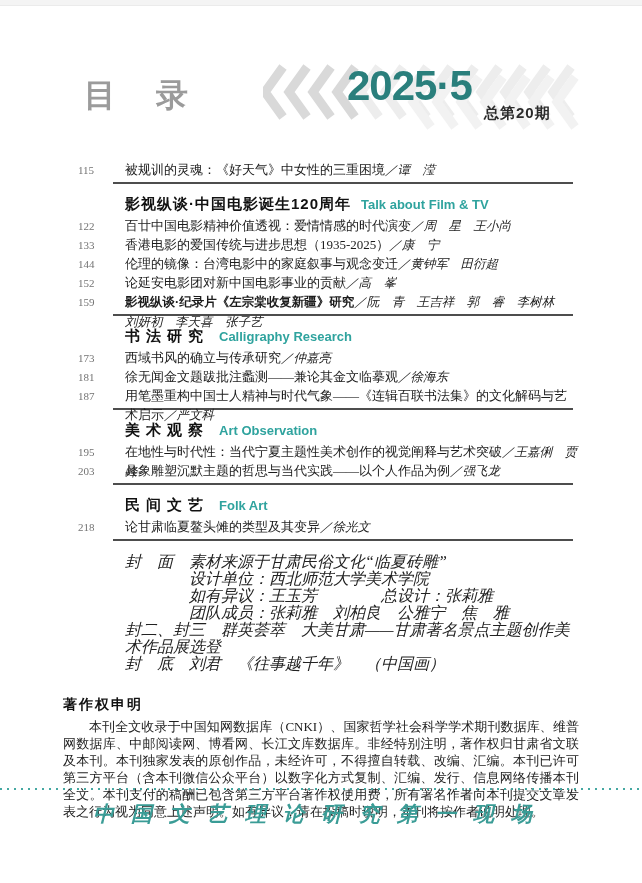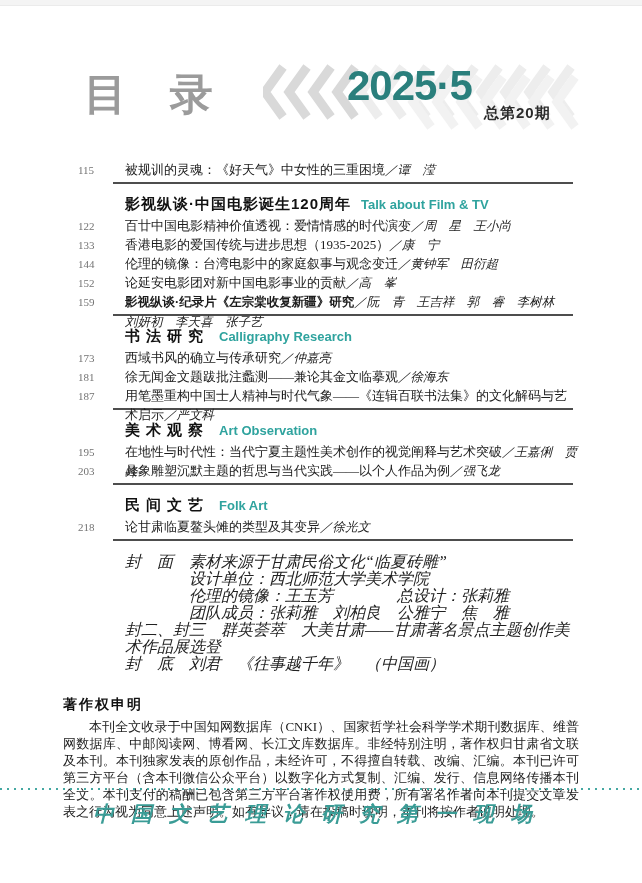--- a/index.html
+++ b/index.html
@@ -1,21 +1,21 @@
 <!DOCTYPE html>
 <html><head>
 <meta charset="utf-8">
 <style>
   html,body{margin:0;padding:0;background:#ffffff;}
   .page{position:relative;width:642px;height:883px;background:#ffffff;overflow:hidden;
         font-family:"Liberation Serif", serif;color:#222;}
   .top-strip{position:absolute;left:0;top:0;width:100%;height:5px;background:#f4f4f4;border-bottom:1px solid #ebebeb;}
 
   
-  .toc-title{position:absolute;left:84px;top:74px;font-size:43px;line-height:42px;
+  .toc-title{position:absolute;left:84px;top:74px;font-size:32px;line-height:42px;
              color:#9b9b9b;letter-spacing:16px;font-weight:600;}
   .chevrons{position:absolute;left:263px;top:64px;}
   .issue{position:absolute;left:347px;top:64px;font-family:"Liberation Sans",sans-serif;
          font-weight:700;font-size:42px;line-height:44px;color:#2a7f7c;letter-spacing:-1px;}
   .issue-total{position:absolute;left:484px;top:84px;font-family:"Liberation Sans",sans-serif;
          font-weight:600;font-size:15px;color:#2b2b2b;letter-spacing:1px;margin-top:20px;}
 
   
   .toc{position:absolute;left:78px;top:160px;width:500px;}
   .entry{display:flex;align-items:baseline;height:19px;line-height:19px;font-size:13px;}
@@ -172,21 +172,21 @@
   <div class="entry">
     <span class="num">218</span>
     <span class="body"><span class="title">论甘肃临夏鳌头傩的类型及其变异</span><span class="authors">／徐光文</span></span>
   </div>
 
   <div class="rule"></div>
 </div>
     <div class="credits" id="credits-root">
         <div class="credit-line">封　面　素材来源于甘肃民俗文化“临夏砖雕”</div>
         <div class="credit-line">　　　　设计单位：西北师范大学美术学院</div>
-        <div class="credit-line">　　　　伦理的镜像：王玉芳　　　　总设计：张莉雅</div>
+        <div class="credit-line">　　　　如有异议：王玉芳　　　　总设计：张莉雅</div>
         <div class="credit-line">　　　　团队成员：张莉雅　刘柏良　公雅宁　焦　雅</div>
         <div class="credit-line">封二、封三　群英荟萃　大美甘肃——甘肃著名景点主题创作美术作品展选登</div>
         <div class="credit-line">封　底　刘君　《往事越千年》　（中国画）</div>
       </div>
   </div>
 
   <section class="copyright">
     <div class="cp-title">著作权申明</div>
     <p class="cp-body">本刊全文收录于中国知网数据库（CNKI）、国家哲学社会科学学术期刊数据库、维普网数据库、中邮阅读网、博看网、长江文库数据库。非经特别注明，著作权归甘肃省文联及本刊。本刊独家发表的原创作品，未经许可，不得擅自转载、改编、汇编。本刊已许可第三方平台（含本刊微信公众平台）以数字化方式复制、汇编、发行、信息网络传播本刊全文。本刊支付的稿酬已包含第三方平台著作权使用费，所有署名作者向本刊提交文章发表之行为视为同意上述声明。如有异议，请在投稿时说明，本刊将按作者说明处理。</p>
   </section>

